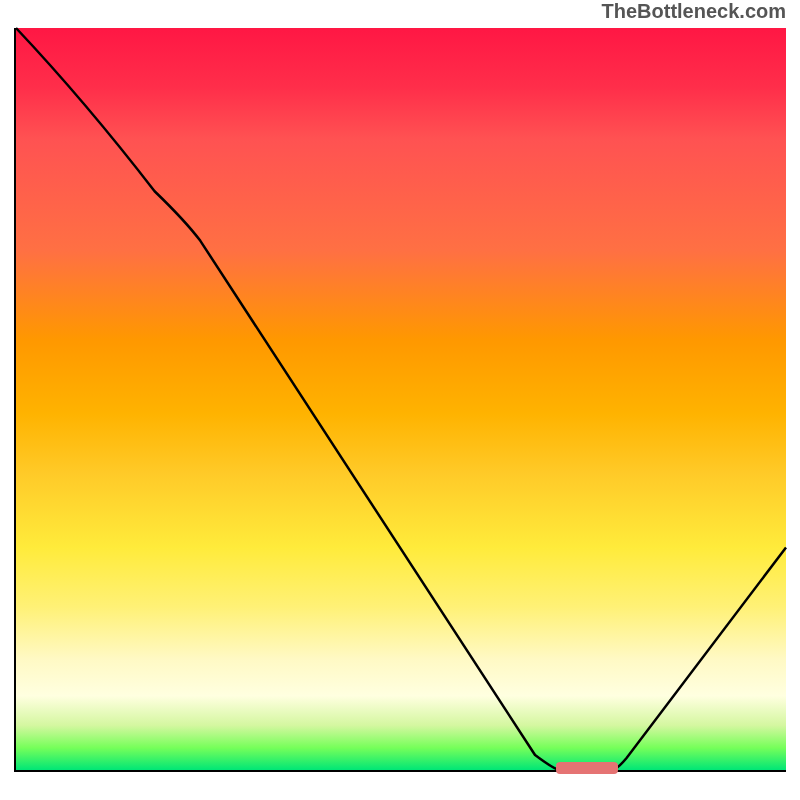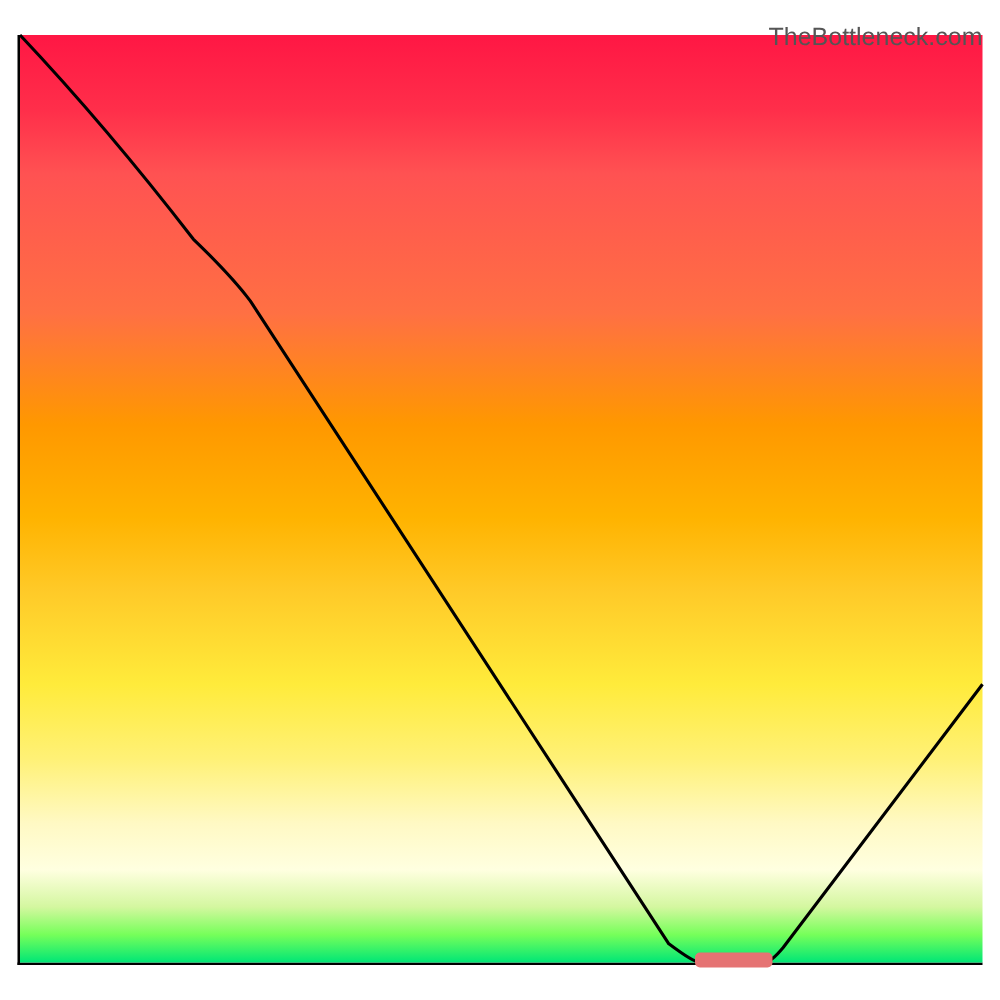--- a/index.html
+++ b/index.html
@@ -5,24 +5,24 @@
   * { margin: 0; padding: 0; box-sizing: border-box; }
   body {
     width: 800px;
     height: 800px;
     background: #ffffff;
     position: relative;
     font-family: Arial, sans-serif;
   }
   .watermark {
     position: absolute;
-    top: 19px;
+    top: 0;
     right: 14px;
     font-size: 20px;
-    font-weight: normal;
+    font-weight: bold;
     color: #555;
     z-index: 10;
   }
   .plot-area {
     position: absolute;
     left: 14px;
     top: 28px;
     width: 772px;
     height: 744px;
     border-left: 2px solid #000;

